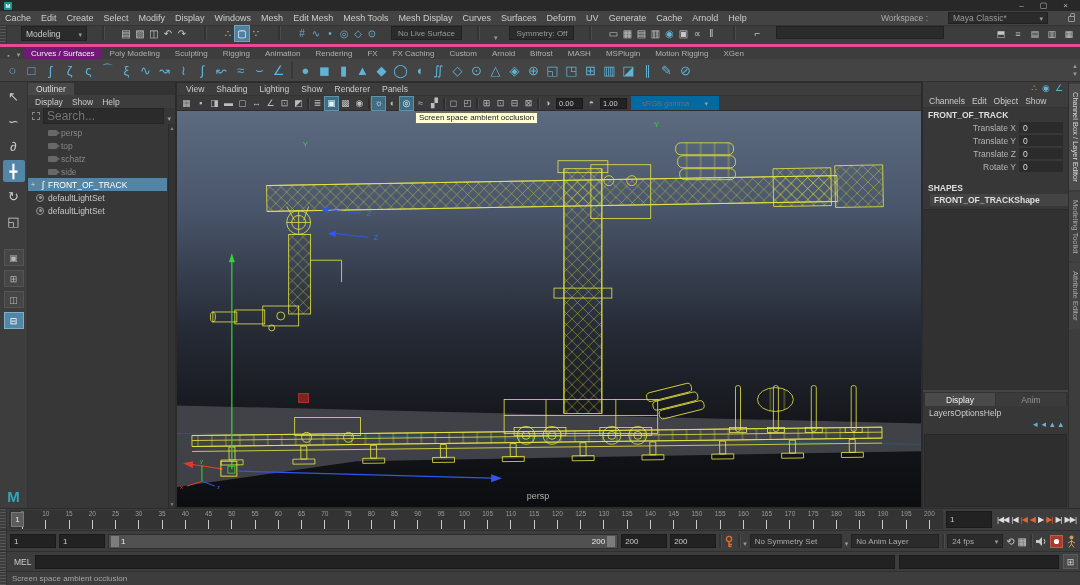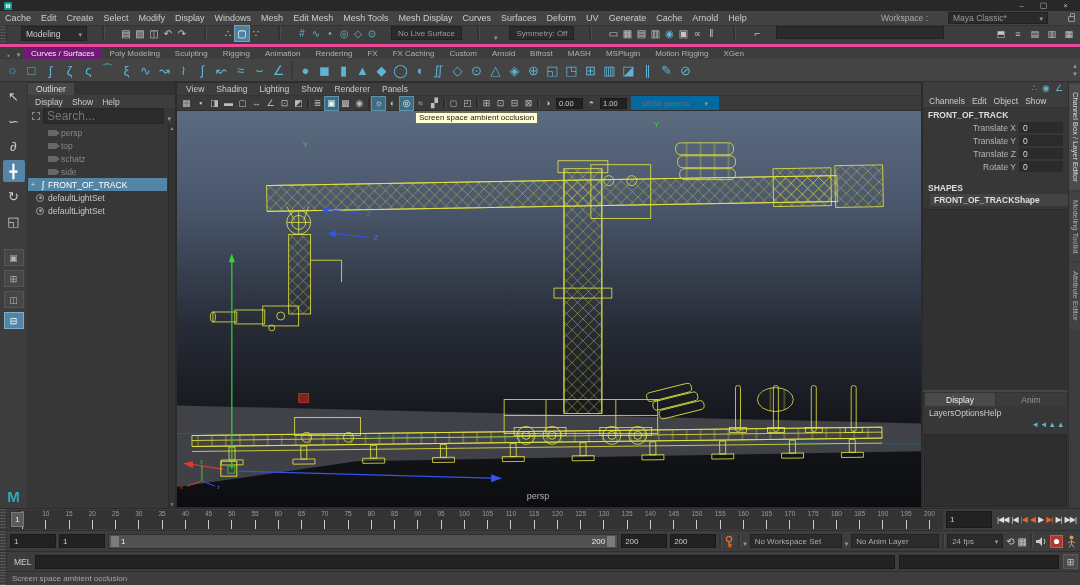--- a/index.html
+++ b/index.html
@@ -817,21 +817,21 @@
     <div class="rr-field">200</div>
     <div class="rr-field">200</div>
     <span class="rr-sep"></span>
     <svg width="11" height="13">
         <circle cx="5" cy="4" r="2.6" fill="none" stroke="#d96c2c" stroke-width="1.4"></circle>
         <path d="M5 6.5V12M5 9.5h3M5 11.5h2.4" stroke="#d96c2c" stroke-width="1.4" fill="none"></path>
       </svg>
     <span class="rr-sep"></span>
     <span class="da"></span>
     <div class="rr-drop" style="width:92px">
-        <span>No Workspace Set</span>
+        <span>No Symmetry Set</span>
       </div>
     <span class="da"></span>
     <div class="rr-drop" style="width:88px">
         <span>No Anim Layer</span>
       </div>
     <span class="rr-sep"></span>
     <div class="rr-drop" style="width:56px">
         <span>24 fps</span>
         <span class="da"></span>
       </div>

